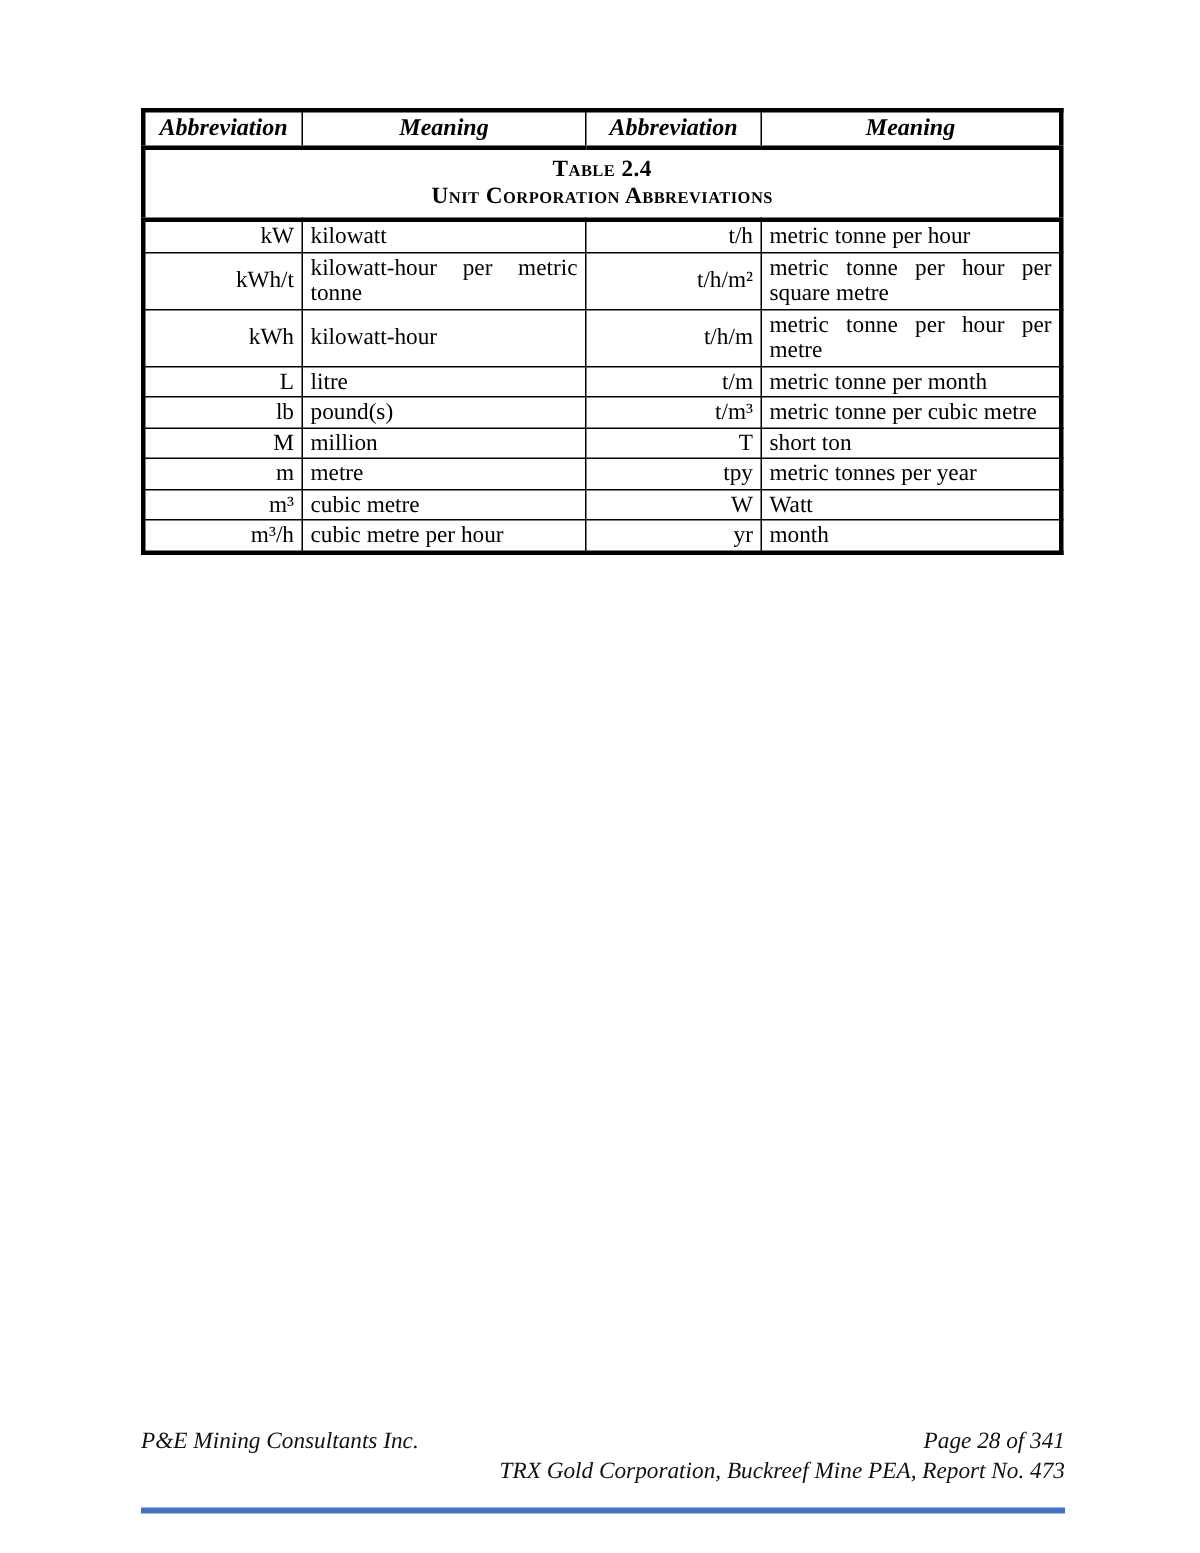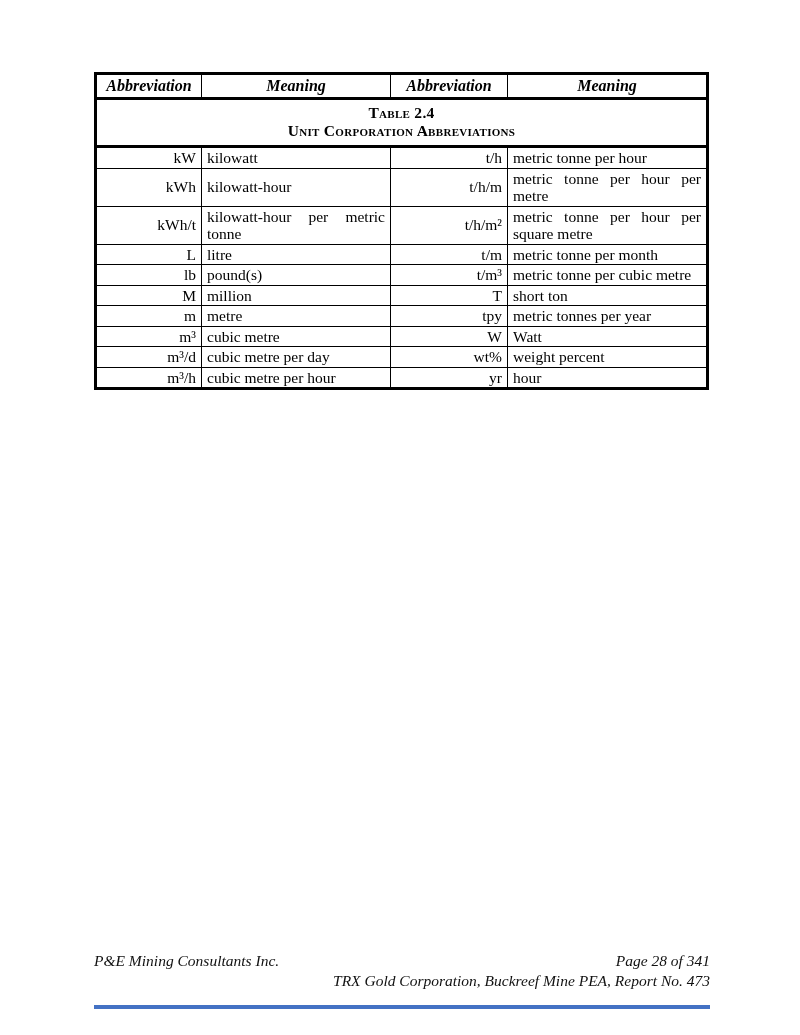--- a/index.html
+++ b/index.html
@@ -107,30 +107,30 @@
       </tr>
     </thead>
     <tbody>
       <tr>
         <td class="abbr-cell">kW</td>
         <td class="meaning-cell">kilowatt</td>
         <td class="abbr-cell">t/h</td>
         <td class="meaning-cell">metric tonne per hour</td>
       </tr>
       <tr>
+        <td class="abbr-cell">kWh/t</td>
+        <td class="meaning-cell">kilowatt-hour per metric tonne</td>
+        <td class="abbr-cell">t/h/m²</td>
+        <td class="meaning-cell">metric tonne per hour per square metre</td>
+      </tr>
+      <tr>
         <td class="abbr-cell">kWh</td>
         <td class="meaning-cell">kilowatt-hour</td>
         <td class="abbr-cell">t/h/m</td>
         <td class="meaning-cell">metric tonne per hour per metre</td>
-      </tr>
-      <tr>
-        <td class="abbr-cell">kWh/t</td>
-        <td class="meaning-cell">kilowatt-hour per metric tonne</td>
-        <td class="abbr-cell">t/h/m²</td>
-        <td class="meaning-cell">metric tonne per hour per square metre</td>
       </tr>
       <tr>
         <td class="abbr-cell">L</td>
         <td class="meaning-cell">litre</td>
         <td class="abbr-cell">t/m</td>
         <td class="meaning-cell">metric tonne per month</td>
       </tr>
       <tr>
         <td class="abbr-cell">lb</td>
         <td class="meaning-cell">pound(s)</td>
@@ -149,30 +149,24 @@
         <td class="abbr-cell">tpy</td>
         <td class="meaning-cell">metric tonnes per year</td>
       </tr>
       <tr>
         <td class="abbr-cell">m³</td>
         <td class="meaning-cell">cubic metre</td>
         <td class="abbr-cell">W</td>
         <td class="meaning-cell">Watt</td>
       </tr>
       <tr>
-        <td class="abbr-cell">m³/d</td>
-        <td class="meaning-cell">cubic metre per day</td>
-        <td class="abbr-cell">wt%</td>
-        <td class="meaning-cell">weight percent</td>
-      </tr>
-      <tr>
         <td class="abbr-cell">m³/h</td>
         <td class="meaning-cell">cubic metre per hour</td>
         <td class="abbr-cell">yr</td>
-        <td class="meaning-cell">hour</td>
+        <td class="meaning-cell">month</td>
       </tr>
     </tbody>
   </table>
 
   <div class="footer">
     <div class="footer-line1">
       <span>P&amp;E Mining Consultants Inc.</span>
       <span>Page 28 of 341</span>
     </div>
     <div class="footer-line2">TRX Gold Corporation, Buckreef Mine PEA, Report No. 473</div>

